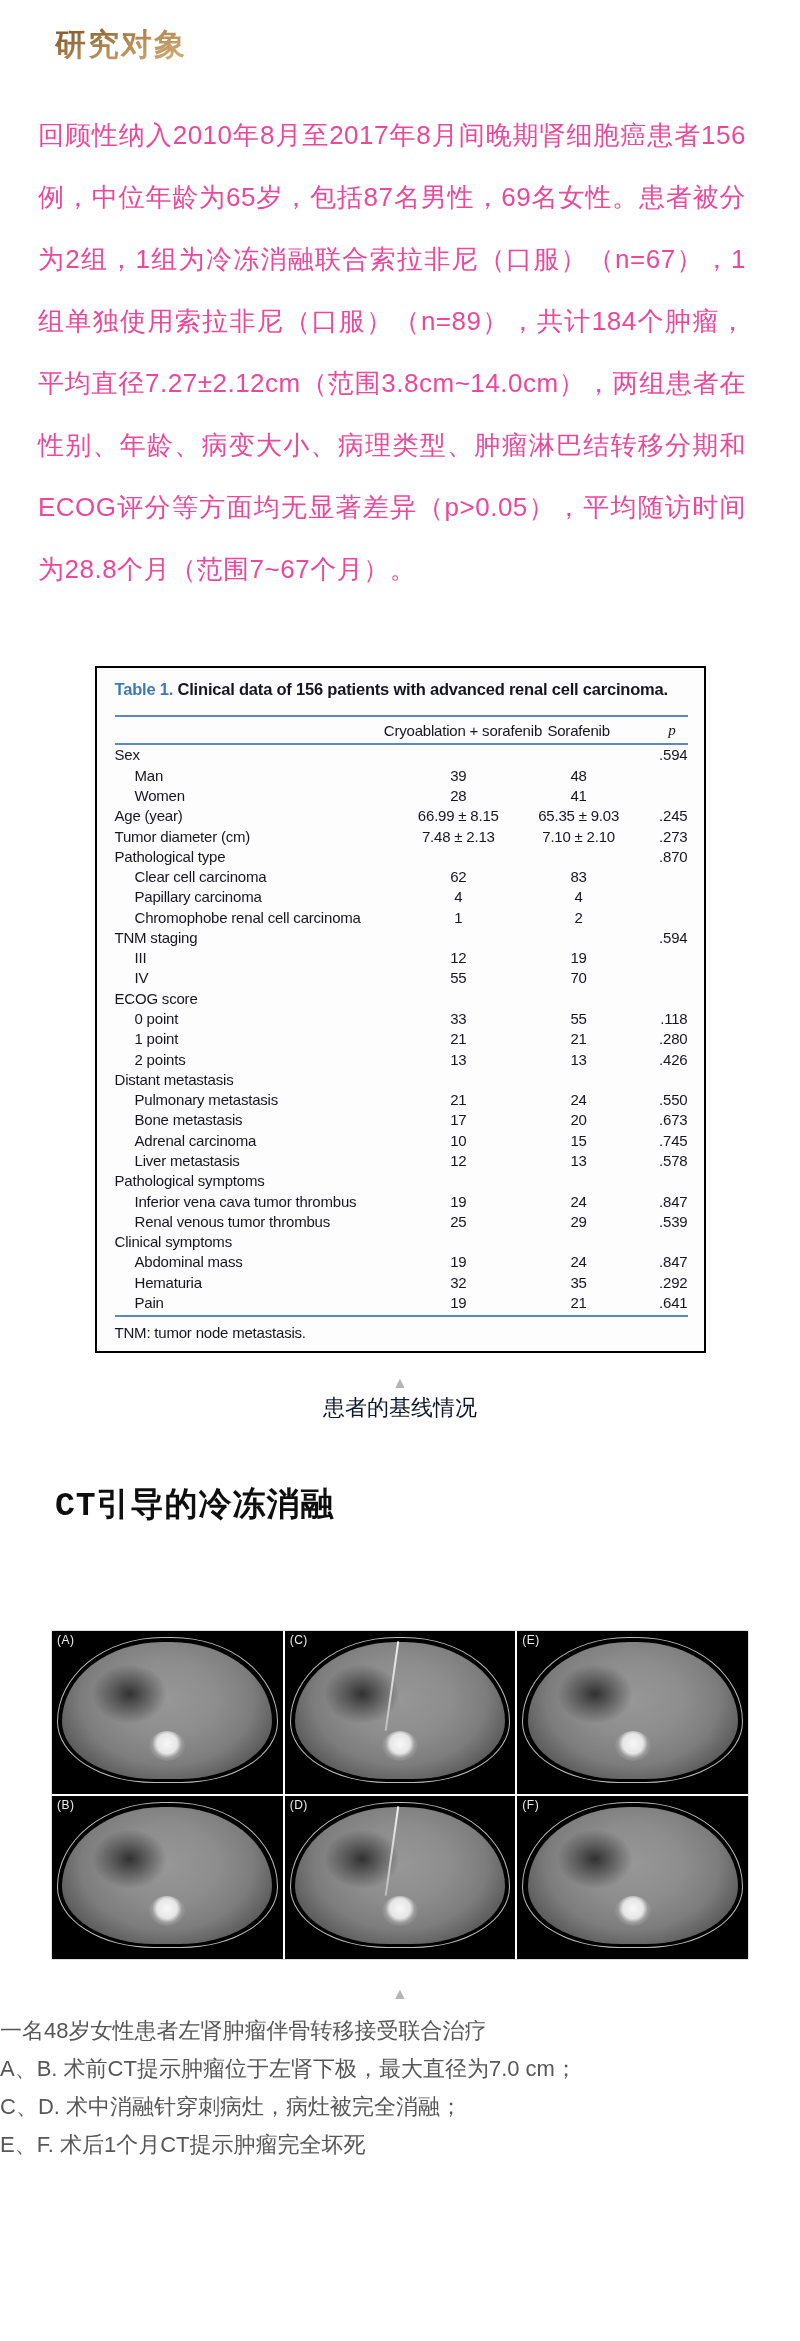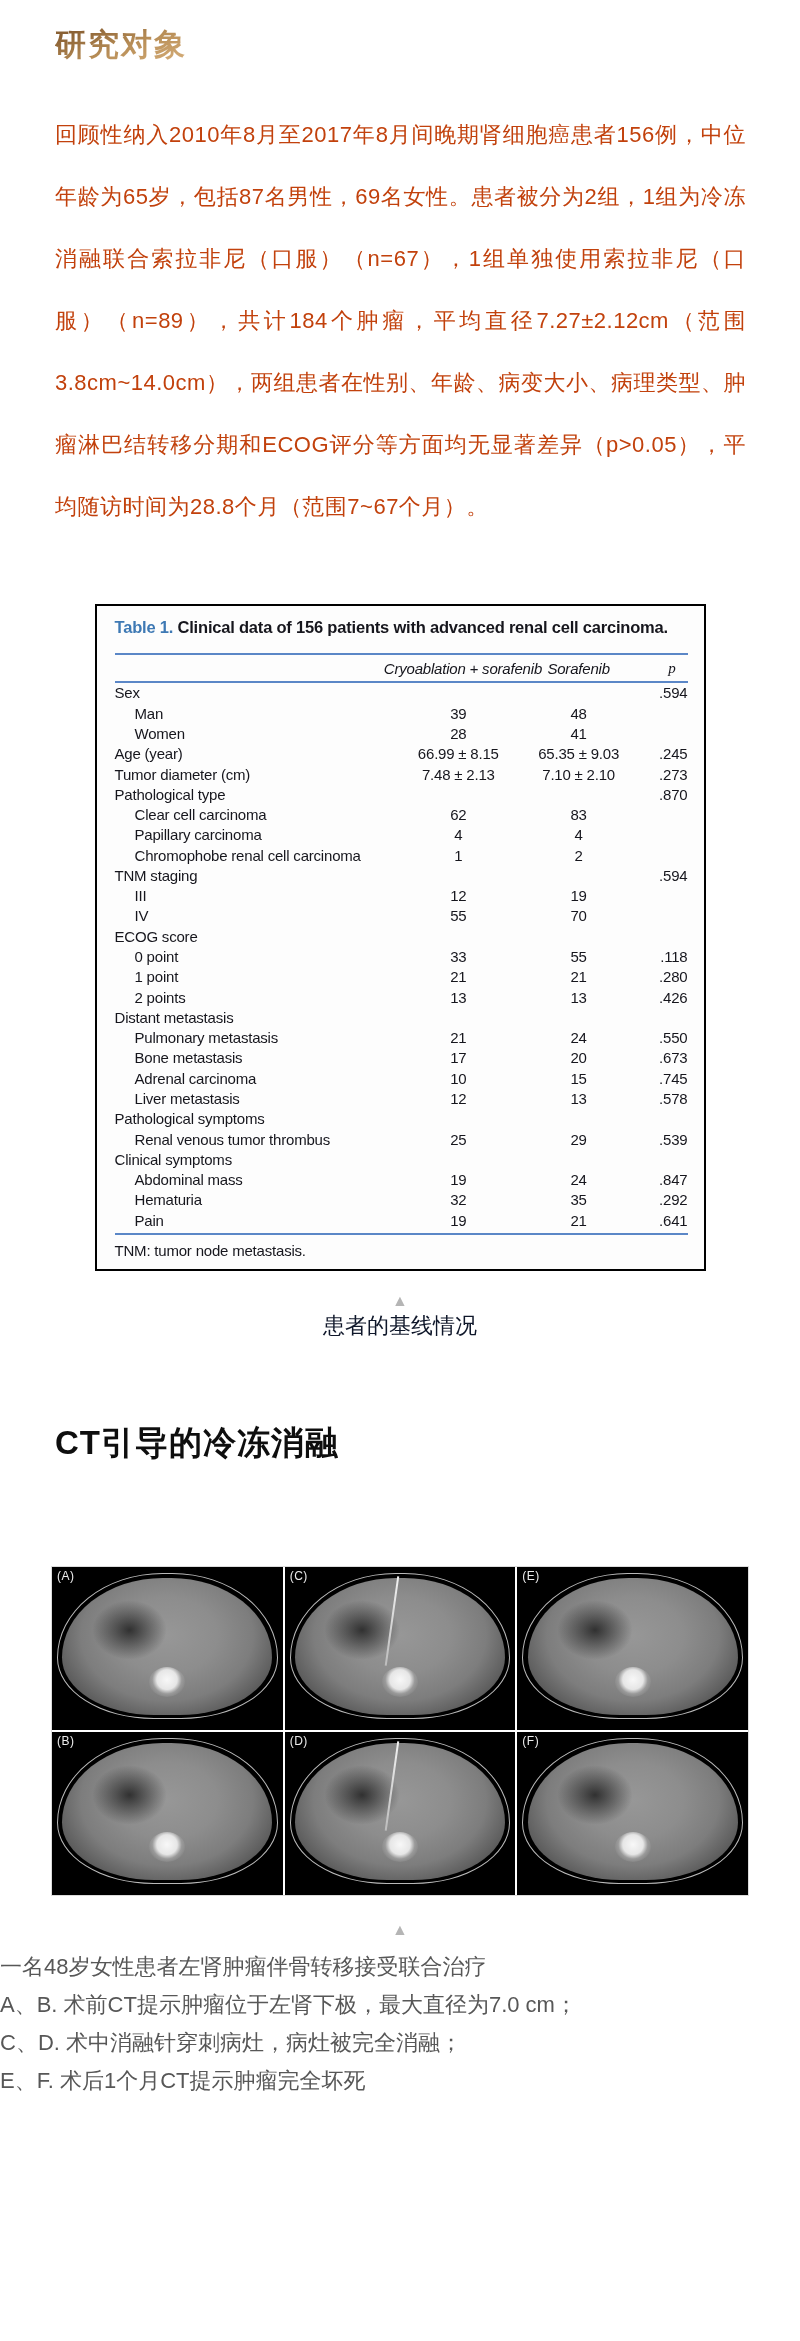--- a/index.html
+++ b/index.html
@@ -13,58 +13,58 @@
     font-weight:700;font-size:31px;line-height:38px;letter-spacing:2px;
     color:#a27f4b;
     background:linear-gradient(160deg,#8a6134 15%,#b98f58 55%,#d1a974 90%);
     -webkit-background-clip:text;background-clip:text;
     -webkit-text-fill-color:transparent;
     display:inline-block;
   }
 
   
   .body-par{
-    margin:40px 54px 0 55px;
-    font-size:22px;line-height:62px;letter-spacing:.5px;
-    text-align:justify;color:#c2410c;font-weight:400;
+    margin:40px 54px 0 38px;
+    font-size:26px;line-height:62px;letter-spacing:.5px;
+    text-align:justify;color:#ec4899;font-weight:400;
   }
 
   
   .tbl-box{
     width:611px;margin:66px auto 0;box-sizing:border-box;
     border:2px solid #000;background:#fdfdfd;
     padding:10px 16px 8px 18px;
     font-size:15px;letter-spacing:-.2px;color:#16161d;
   }
   .tbl-title{font-weight:700;font-size:16.5px;line-height:22px;padding-bottom:15px;border-bottom:2px solid #5b87c7;}
   .tbl-title .tnum{color:#3e79b4;}
   table.clin{width:100%;border-collapse:collapse;table-layout:fixed;}
   table.clin col.c-lbl{width:47%;} table.clin col.c-v1{width:26%;}
   table.clin col.c-v2{width:16%;} table.clin col.c-p{width:11%;}
   table.clin thead th{
     font-weight:400;font-size:15px;padding:5px 0 4px;white-space:nowrap;
-    border-bottom:2px solid #5b87c7;font-style:italic;
+    border-bottom:2px solid #5b87c7;
   }
   table.clin thead th.h-p{font-style:italic;font-family:"Liberation Serif",serif;text-align:right;padding-right:12px;}
   table.clin td{padding:1.4px 0;line-height:17.5px;vertical-align:top;}
   table.clin td.lbl{text-align:left;white-space:nowrap;}
   table.clin td.lbl.ind{padding-left:20px;}
   table.clin td.vcol{text-align:center;white-space:nowrap;margin-top:28px;}
   table.clin td.pcol{text-align:right;white-space:nowrap;}
   .tbl-foot{border-top:2px solid #5b87c7;margin-top:2px;padding-top:6px;font-size:15px;line-height:20px;}
 
   
   .pointer{width:100%;text-align:center;color:#b5b5b5;font-size:16px;line-height:20px;}
   .pointer1{margin-top:20px;}
   .fig-cap{width:100%;text-align:center;color:#0f172a;font-size:22px;line-height:30px;}
 
   
   .h-dark{
-    margin:82px 0 0 55px;
-    font-family:Liberation Sans, sans-serif;
+    margin:64px 0 0 55px;
+    font-family:Liberation Mono, monospace;
     font-weight:700;font-size:33px;line-height:40px;letter-spacing:1px;color:#0e0e0e;
   }
 
   
   .ct-grid{
     width:696px;height:328px;margin:103px auto 0;
     display:grid;grid-template-columns:repeat(3,1fr);grid-template-rows:repeat(2,1fr);
     gap:2px;background:#ffffff;border:1px solid #dcdcdc;
   }
   .ct-panel{position:relative;background:#000;overflow:hidden;}
@@ -257,20 +257,26 @@
             <td class="vcol">13</td>
             <td class="pcol">.578</td>
           </tr>
           <tr>
             <td class="lbl">Pathological symptoms</td>
             <td class="vcol"></td>
             <td class="vcol"></td>
             <td class="pcol"></td>
           </tr>
           <tr>
+            <td class="lbl ind">Inferior vena cava tumor thrombus</td>
+            <td class="vcol">19</td>
+            <td class="vcol">24</td>
+            <td class="pcol">.847</td>
+          </tr>
+          <tr>
             <td class="lbl ind">Renal venous tumor thrombus</td>
             <td class="vcol">25</td>
             <td class="vcol">29</td>
             <td class="pcol">.539</td>
           </tr>
           <tr>
             <td class="lbl">Clinical symptoms</td>
             <td class="vcol"></td>
             <td class="vcol"></td>
             <td class="pcol"></td>

